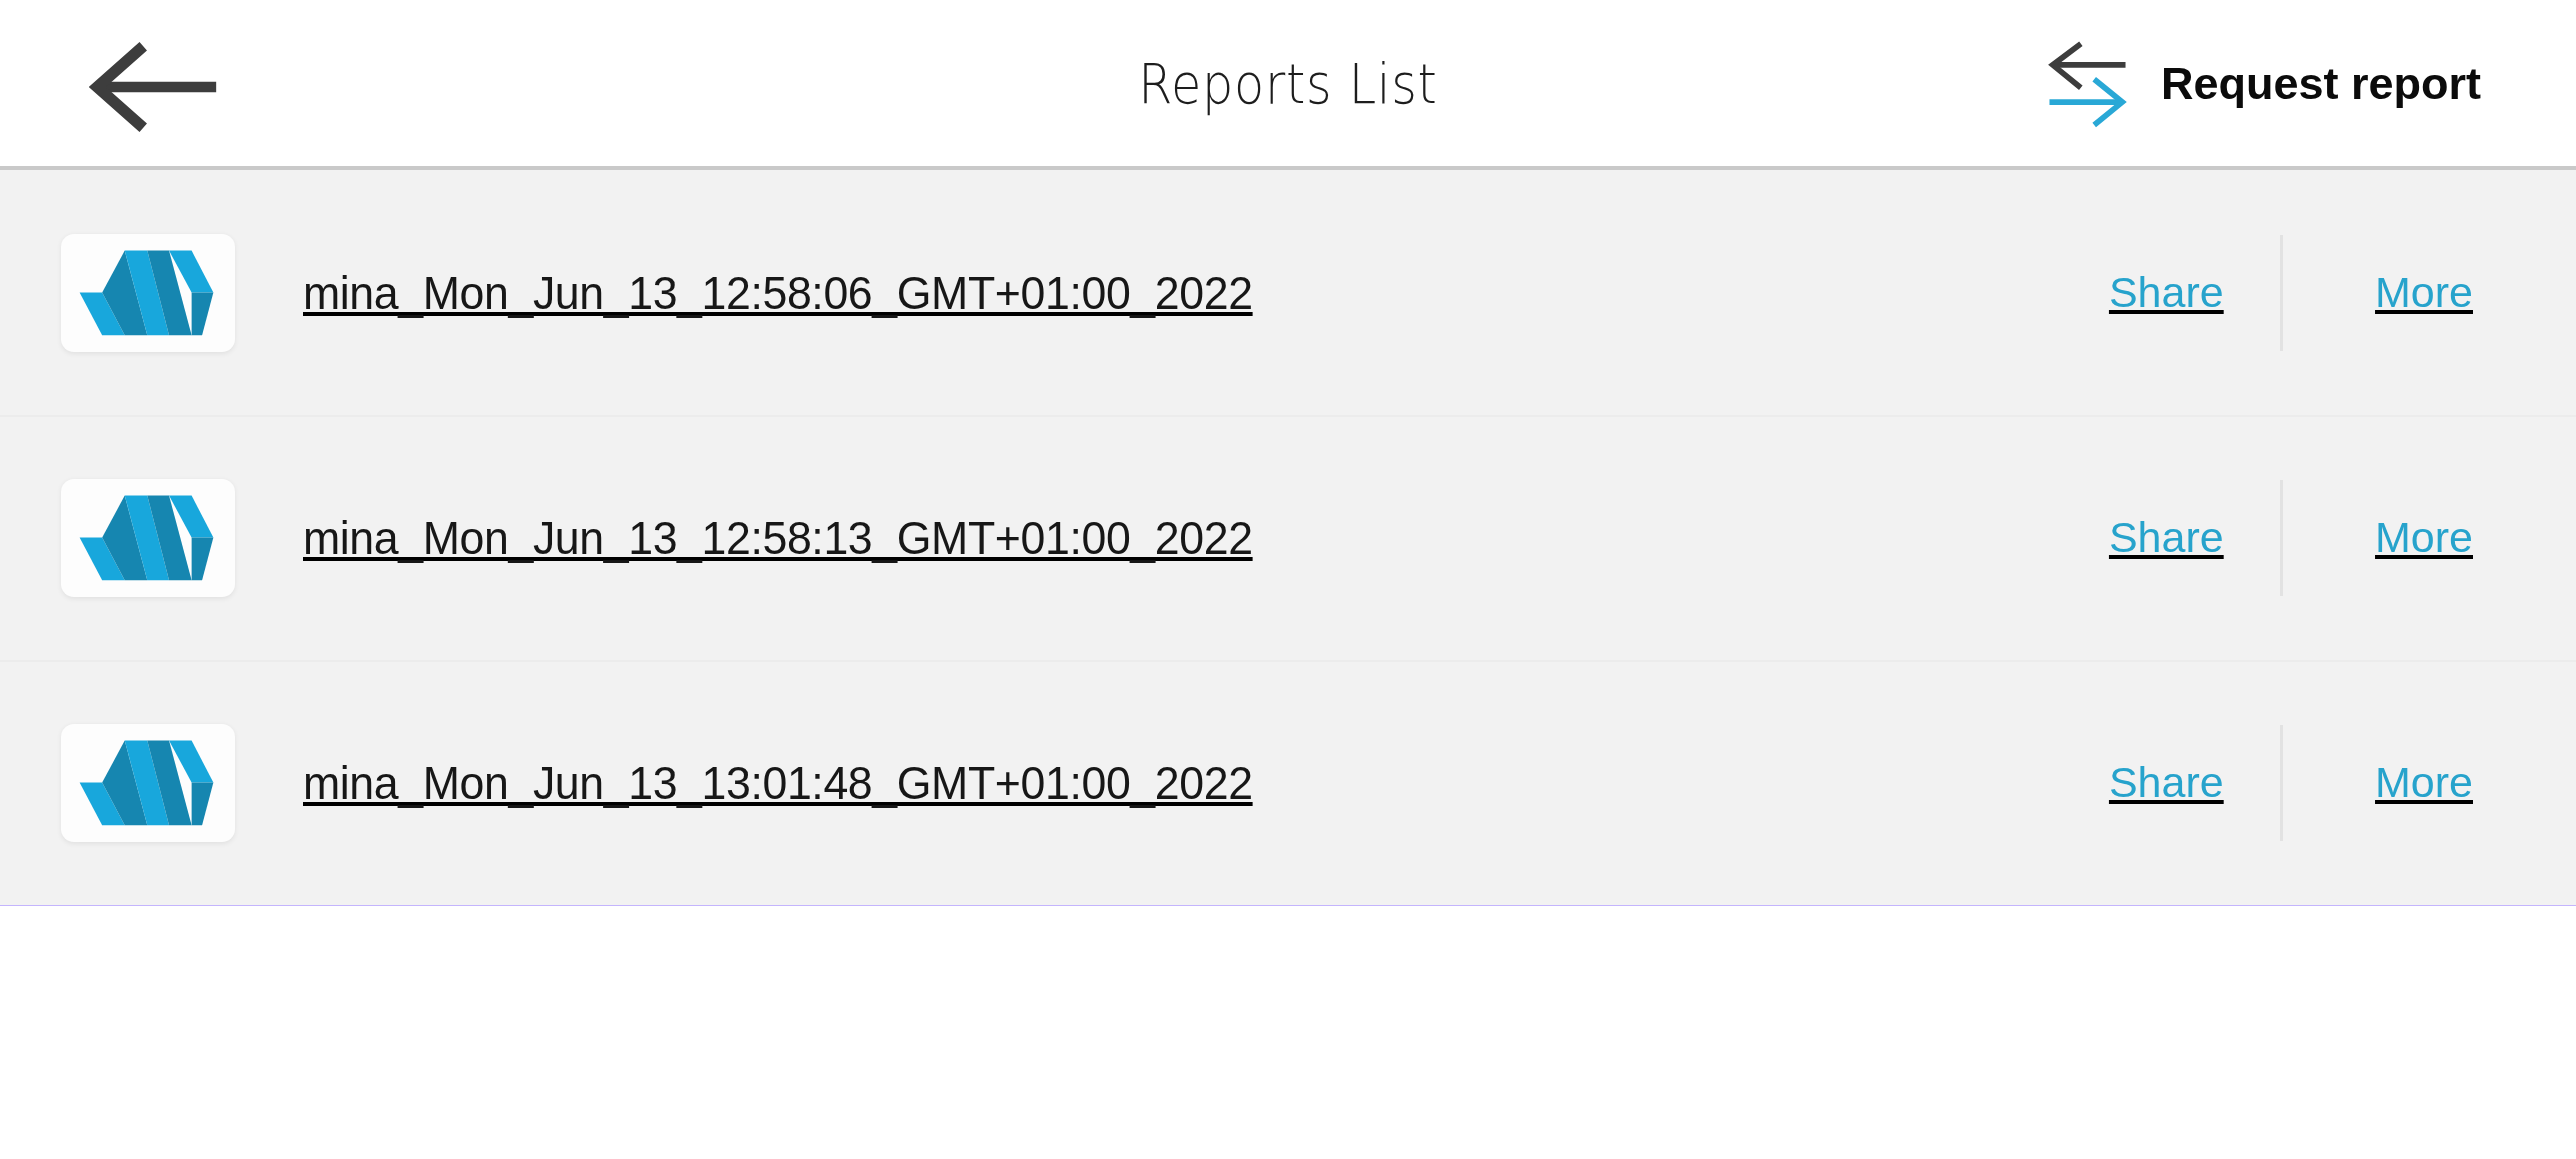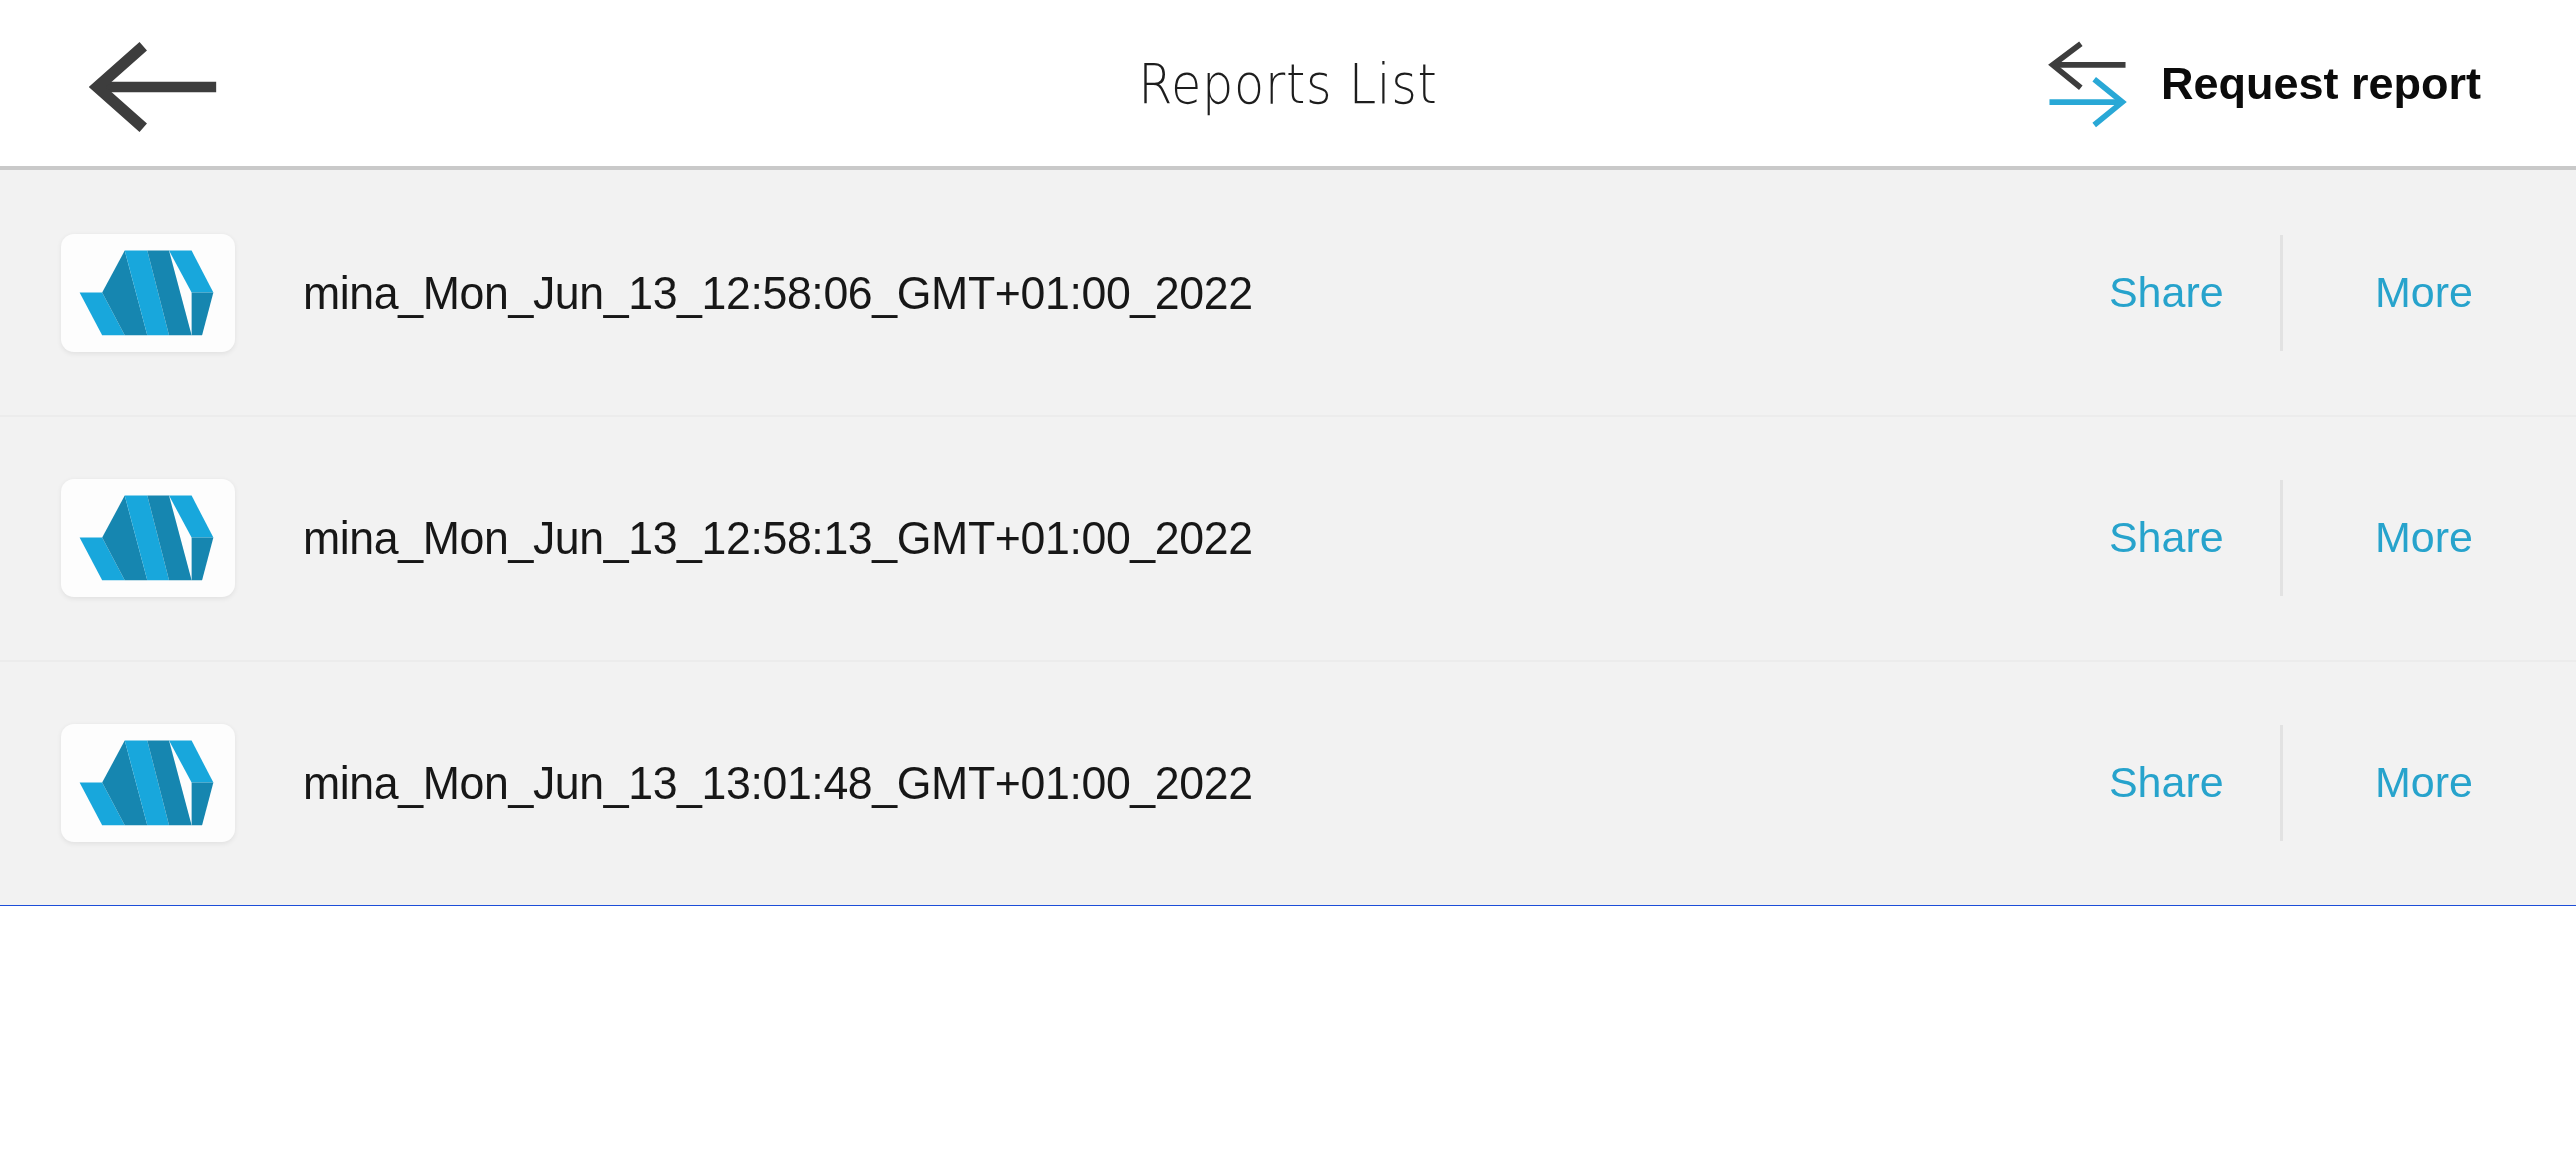--- a/index.html
+++ b/index.html
@@ -85,21 +85,22 @@
     line-height: 1;
   }
 
   
   .reports-list {
     position: absolute;
     top: 170px;
     left: 0;
     width: 100%;
     height: 737px;
-    background: #1d4ed8;
+    background: #c4b5fd;
+    text-decoration: underline;
   }
 
   .report-row {
     position: relative;
     width: 100%;
     height: 245px;
     background: #f2f2f2;
     display: flex;
     align-items: center;
   }

